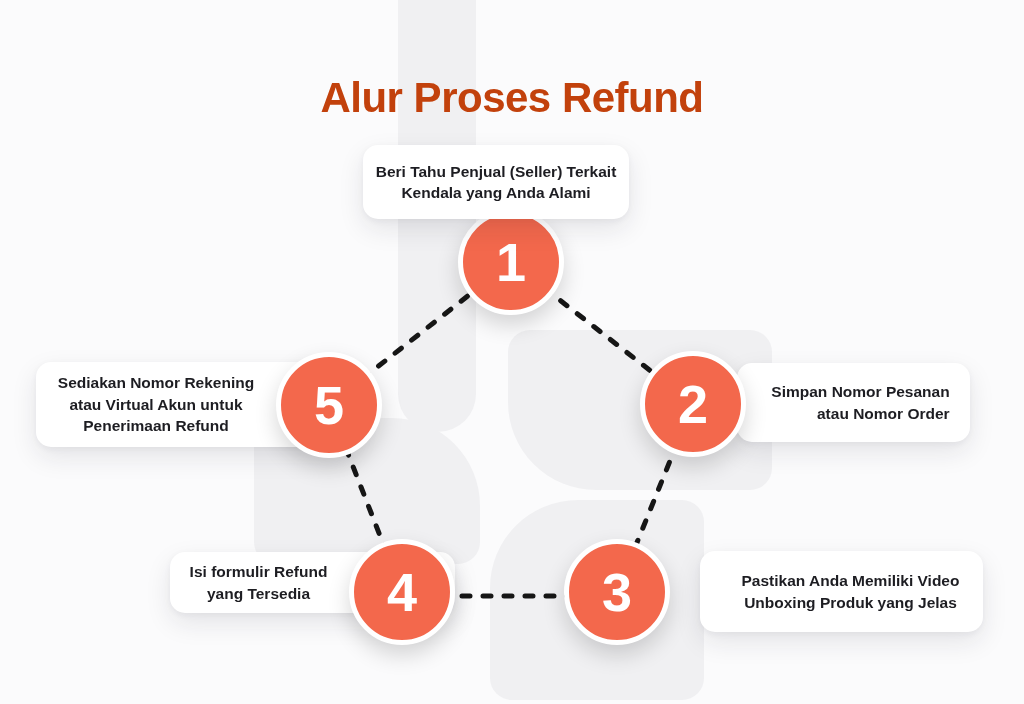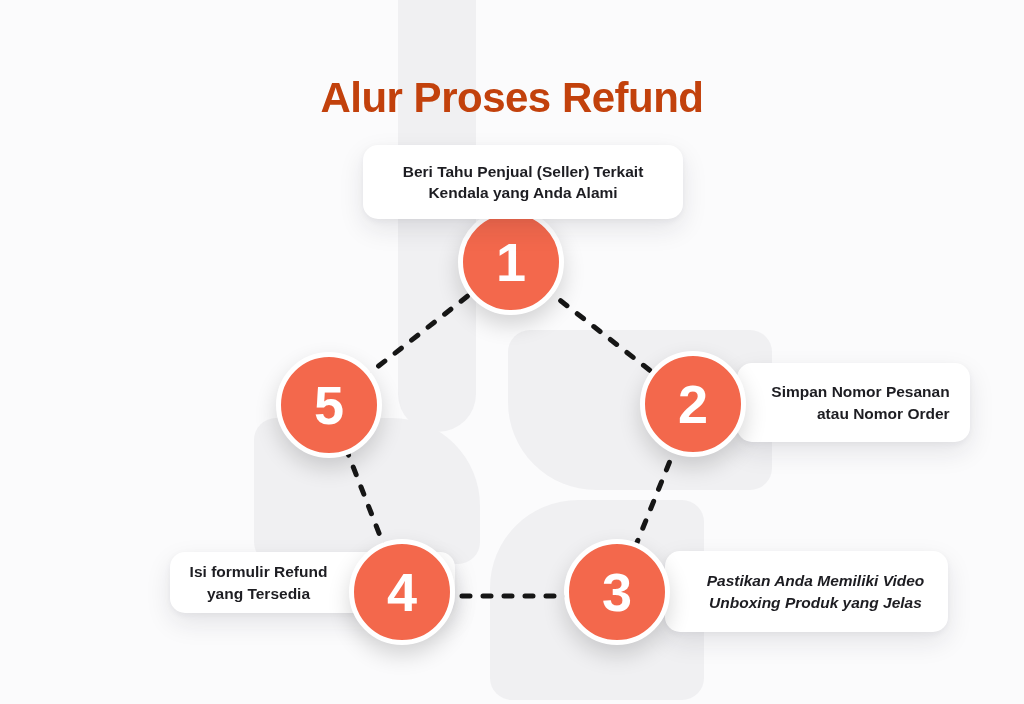--- a/index.html
+++ b/index.html
@@ -34,23 +34,23 @@
   
   .card{
     position:absolute;z-index:3;
     background:#ffffff;border-radius:15px;
     box-shadow:0 10px 26px rgba(30,30,50,0.10), 0 2px 6px rgba(30,30,50,0.05);
     display:flex;align-items:center;justify-content:center;
     text-align:center;
     font-size:15.5px;font-weight:700;line-height:1.38;color:#1d1d22;
   }
   .card .lbl{white-space:pre-line;}
-  .card1{left:363px;top:145px;width:320px;height:74px;z-index:4;}
+  .card1{left:363px;top:145px;width:266px;height:74px;z-index:4;}
   .card2{left:737px;top:363px;width:233px;height:79px;padding-left:14px;box-sizing:border-box;text-align:right;}
-  .card3{left:665px;top:551px;width:283px;height:81px;padding-left:18px;box-sizing:border-box;font-style:italic;}
+  .card3{left:700px;top:551px;width:283px;height:81px;padding-left:18px;box-sizing:border-box;}
   .card4{left:170px;top:552px;width:285px;height:61px;padding-right:118px;padding-left:10px;box-sizing:border-box;}
   .card5{left:36px;top:362px;width:318px;height:85px;padding-right:86px;padding-left:8px;box-sizing:border-box;}
   
   .circle{
     position:absolute;z-index:4;
     width:96px;height:96px;border-radius:50%;
     background:#f3684c;
     border:5px solid #ffffff;
     box-shadow:0 10px 22px rgba(0,0,0,0.16);
     display:flex;align-items:center;justify-content:center;
@@ -91,20 +91,25 @@
 atau Nomor Order</span>
   </div>
   <div class="card card3">
     <span class="lbl">Pastikan Anda Memiliki Video
 Unboxing Produk yang Jelas</span>
   </div>
   <div class="card card4">
     <span class="lbl">Isi formulir Refund
 yang Tersedia</span>
   </div>
+  <div class="card card5">
+    <span class="lbl">Sediakan Nomor Rekening
+atau Virtual Akun untuk
+Penerimaan Refund</span>
+  </div>
 
   <div class="circle circle1">
     <span>1</span>
   </div>
   <div class="circle circle2">
     <span>2</span>
   </div>
   <div class="circle circle3">
     <span>3</span>
   </div>

